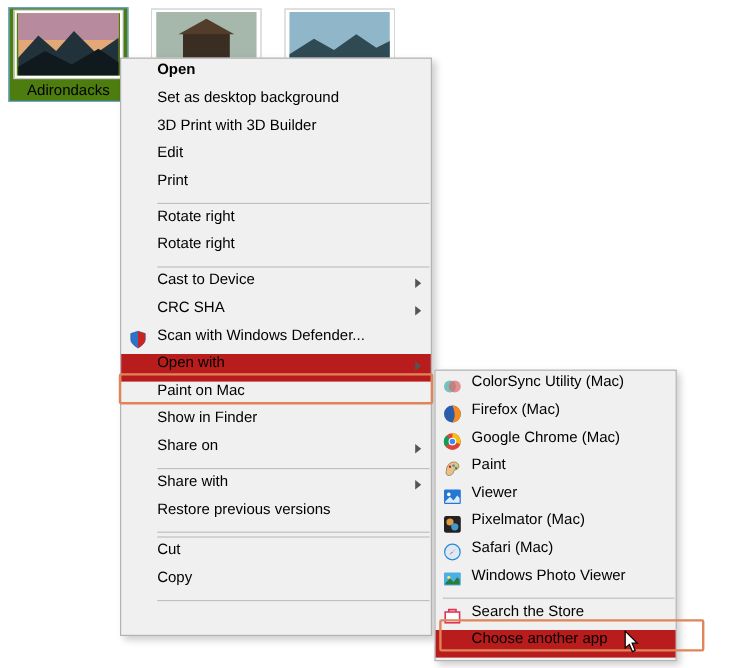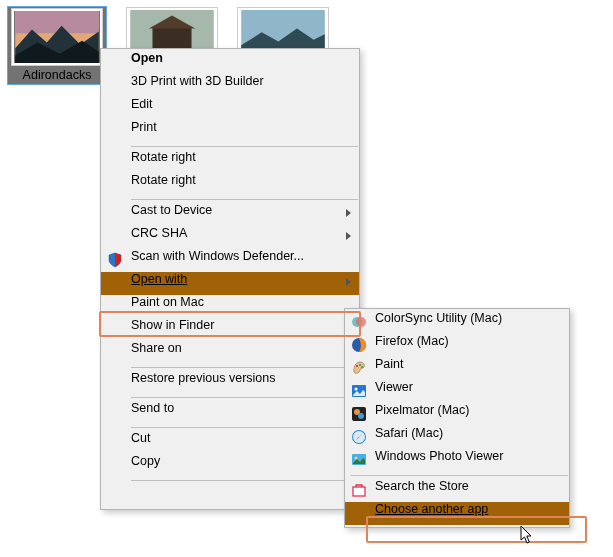--- a/index.html
+++ b/index.html
@@ -15,21 +15,21 @@
     overflow: hidden;
   }
   .desktop { position: relative; width: 100%; height: 100%; padding: 5px 5px; }
   .file-icon {
     position: absolute;
     width: 100px;
     padding: 2px;
     text-align: center;
   }
   .file-icon.selected {
-    background: #737373;
+    background: #4d7c0f;
     border: 1px solid #66a8e4;
   }
   .file-icon .thumb {
     width: 90px; height: 56px; margin: 0 auto;
     border: 2px solid #fff;
     box-shadow: 0 0 0 1px #ccc;
     display: block;
   }
   .file-icon .label {
     margin-top: 3px;
@@ -37,29 +37,29 @@
     overflow: hidden;
   }
   .ctx-menu {
     position: absolute;
     background: #f0f0f0;
     border: 1px solid #b3b3b3;
     box-shadow: 3px 3px 6px rgba(0,0,0,.2);
     padding: 2px 0;
   }
   .ctx-menu.primary { left: 100px; top: 48px; width: 260px; }
-  .ctx-menu.secondary { left: 344px; top: 308px; width: 226px; }
+  .ctx-menu.secondary { left: 362px; top: 308px; width: 202px; }
   .ctx-item {
     position: relative;
     display: flex;
     align-items: flex-start;
     height: 23px;
     padding: 0 24px 0 30px;
   }
-  .ctx-item.highlight { background: #a16207; text-decoration: underline; }
+  .ctx-item.highlight { background: #b91c1c; }
   .ctx-item .icon-slot {
     position: absolute; left: 5px; top: 2px; width: 18px; height: 18px;
     display: flex; align-items: center; justify-content: center;
   }
   .ctx-item .expand {
     position: absolute; right: 8px; top: 6px;
     width: 0; height: 0;
     border-top: 4px solid transparent;
     border-bottom: 4px solid transparent;
     border-left: 5px solid #555;
@@ -111,20 +111,23 @@
       <rect width="90" height="56" fill="#8fb6c9"></rect>
       <path d="M0 38 L22 24 L40 34 L60 20 L78 32 L90 26 V56 H0 Z" fill="#2f4a53"></path>
     </svg>
   </div>
 
   <div class="ctx-menu primary">
     <div class="ctx-item">
         <b>Open</b>
       </div>
     <div class="ctx-item">
+        <span>Set as desktop background</span>
+      </div>
+    <div class="ctx-item">
         <span>3D Print with 3D Builder</span>
       </div>
     <div class="ctx-item">
         <span>Edit</span>
       </div>
     <div class="ctx-item">
         <span>Print</span>
       </div>
     <div class="ctx-sep"></div>
     <div class="ctx-item">
@@ -160,27 +163,27 @@
       </div>
     <div class="ctx-item">
         <span>Show in Finder</span>
       </div>
     <div class="ctx-item">
         <span>Share on</span>
         <span class="expand"></span>
       </div>
     <div class="ctx-sep"></div>
     <div class="ctx-item">
+        <span>Share with</span>
+        <span class="expand"></span>
+      </div>
+    <div class="ctx-item">
         <span>Restore previous versions</span>
       </div>
     <div class="ctx-sep"></div>
-    <div class="ctx-item">
-        <span>Send to</span>
-        <span class="expand"></span>
-      </div>
     <div class="ctx-sep"></div>
     <div class="ctx-item">
         <span>Cut</span>
       </div>
     <div class="ctx-item">
         <span>Copy</span>
       </div>
     <div class="ctx-sep"></div>
     <div class="ctx-item"></div>
   </div>
@@ -196,20 +199,32 @@
       <span>ColorSync Utility (Mac)</span>
       </div>
     <div class="ctx-item">
       <span class="icon-slot">
           <svg viewBox="0 0 16 16">
             <circle cx="8" cy="8" r="7" fill="#2a5caa"></circle>
             <path d="M8 1 C12 1 15 4 15 8 C15 12 12 15 8 15 C10 12 11 8 8 1 Z" fill="#f58a1f"></path>
           </svg>
         </span>
       <span>Firefox (Mac)</span>
+      </div>
+    <div class="ctx-item">
+      <span class="icon-slot">
+          <svg viewBox="0 0 16 16">
+            <circle cx="8" cy="8" r="7" fill="#db4437"></circle>
+            <path d="M8 1 A7 7 0 0 1 14.5 10 L8 8 Z" fill="#f4c20d"></path>
+            <path d="M2 12 A7 7 0 0 1 3 3 L8 8 Z" fill="#0f9d58"></path>
+            <circle cx="8" cy="8" r="3.2" fill="#fff"></circle>
+            <circle cx="8" cy="8" r="2.3" fill="#4285f4"></circle>
+          </svg>
+        </span>
+      <span>Google Chrome (Mac)</span>
       </div>
     <div class="ctx-item">
       <span class="icon-slot">
           <svg viewBox="0 0 16 16">
             <path d="M3 9 C3 5 6 2 9 2 C13 2 14 5 13 7 C12 9 9 8 9 10 C9 12 6 14 4 13 C2 12 3 10 3 9 Z" fill="#e6c28a" stroke="#8a6a3a" stroke-width="0.6"></path>
             <circle cx="6" cy="6" r="1" fill="#c22"></circle>
             <circle cx="9" cy="5" r="1" fill="#28c"></circle>
             <circle cx="11" cy="7" r="1" fill="#2a2"></circle>
           </svg>
         </span>

